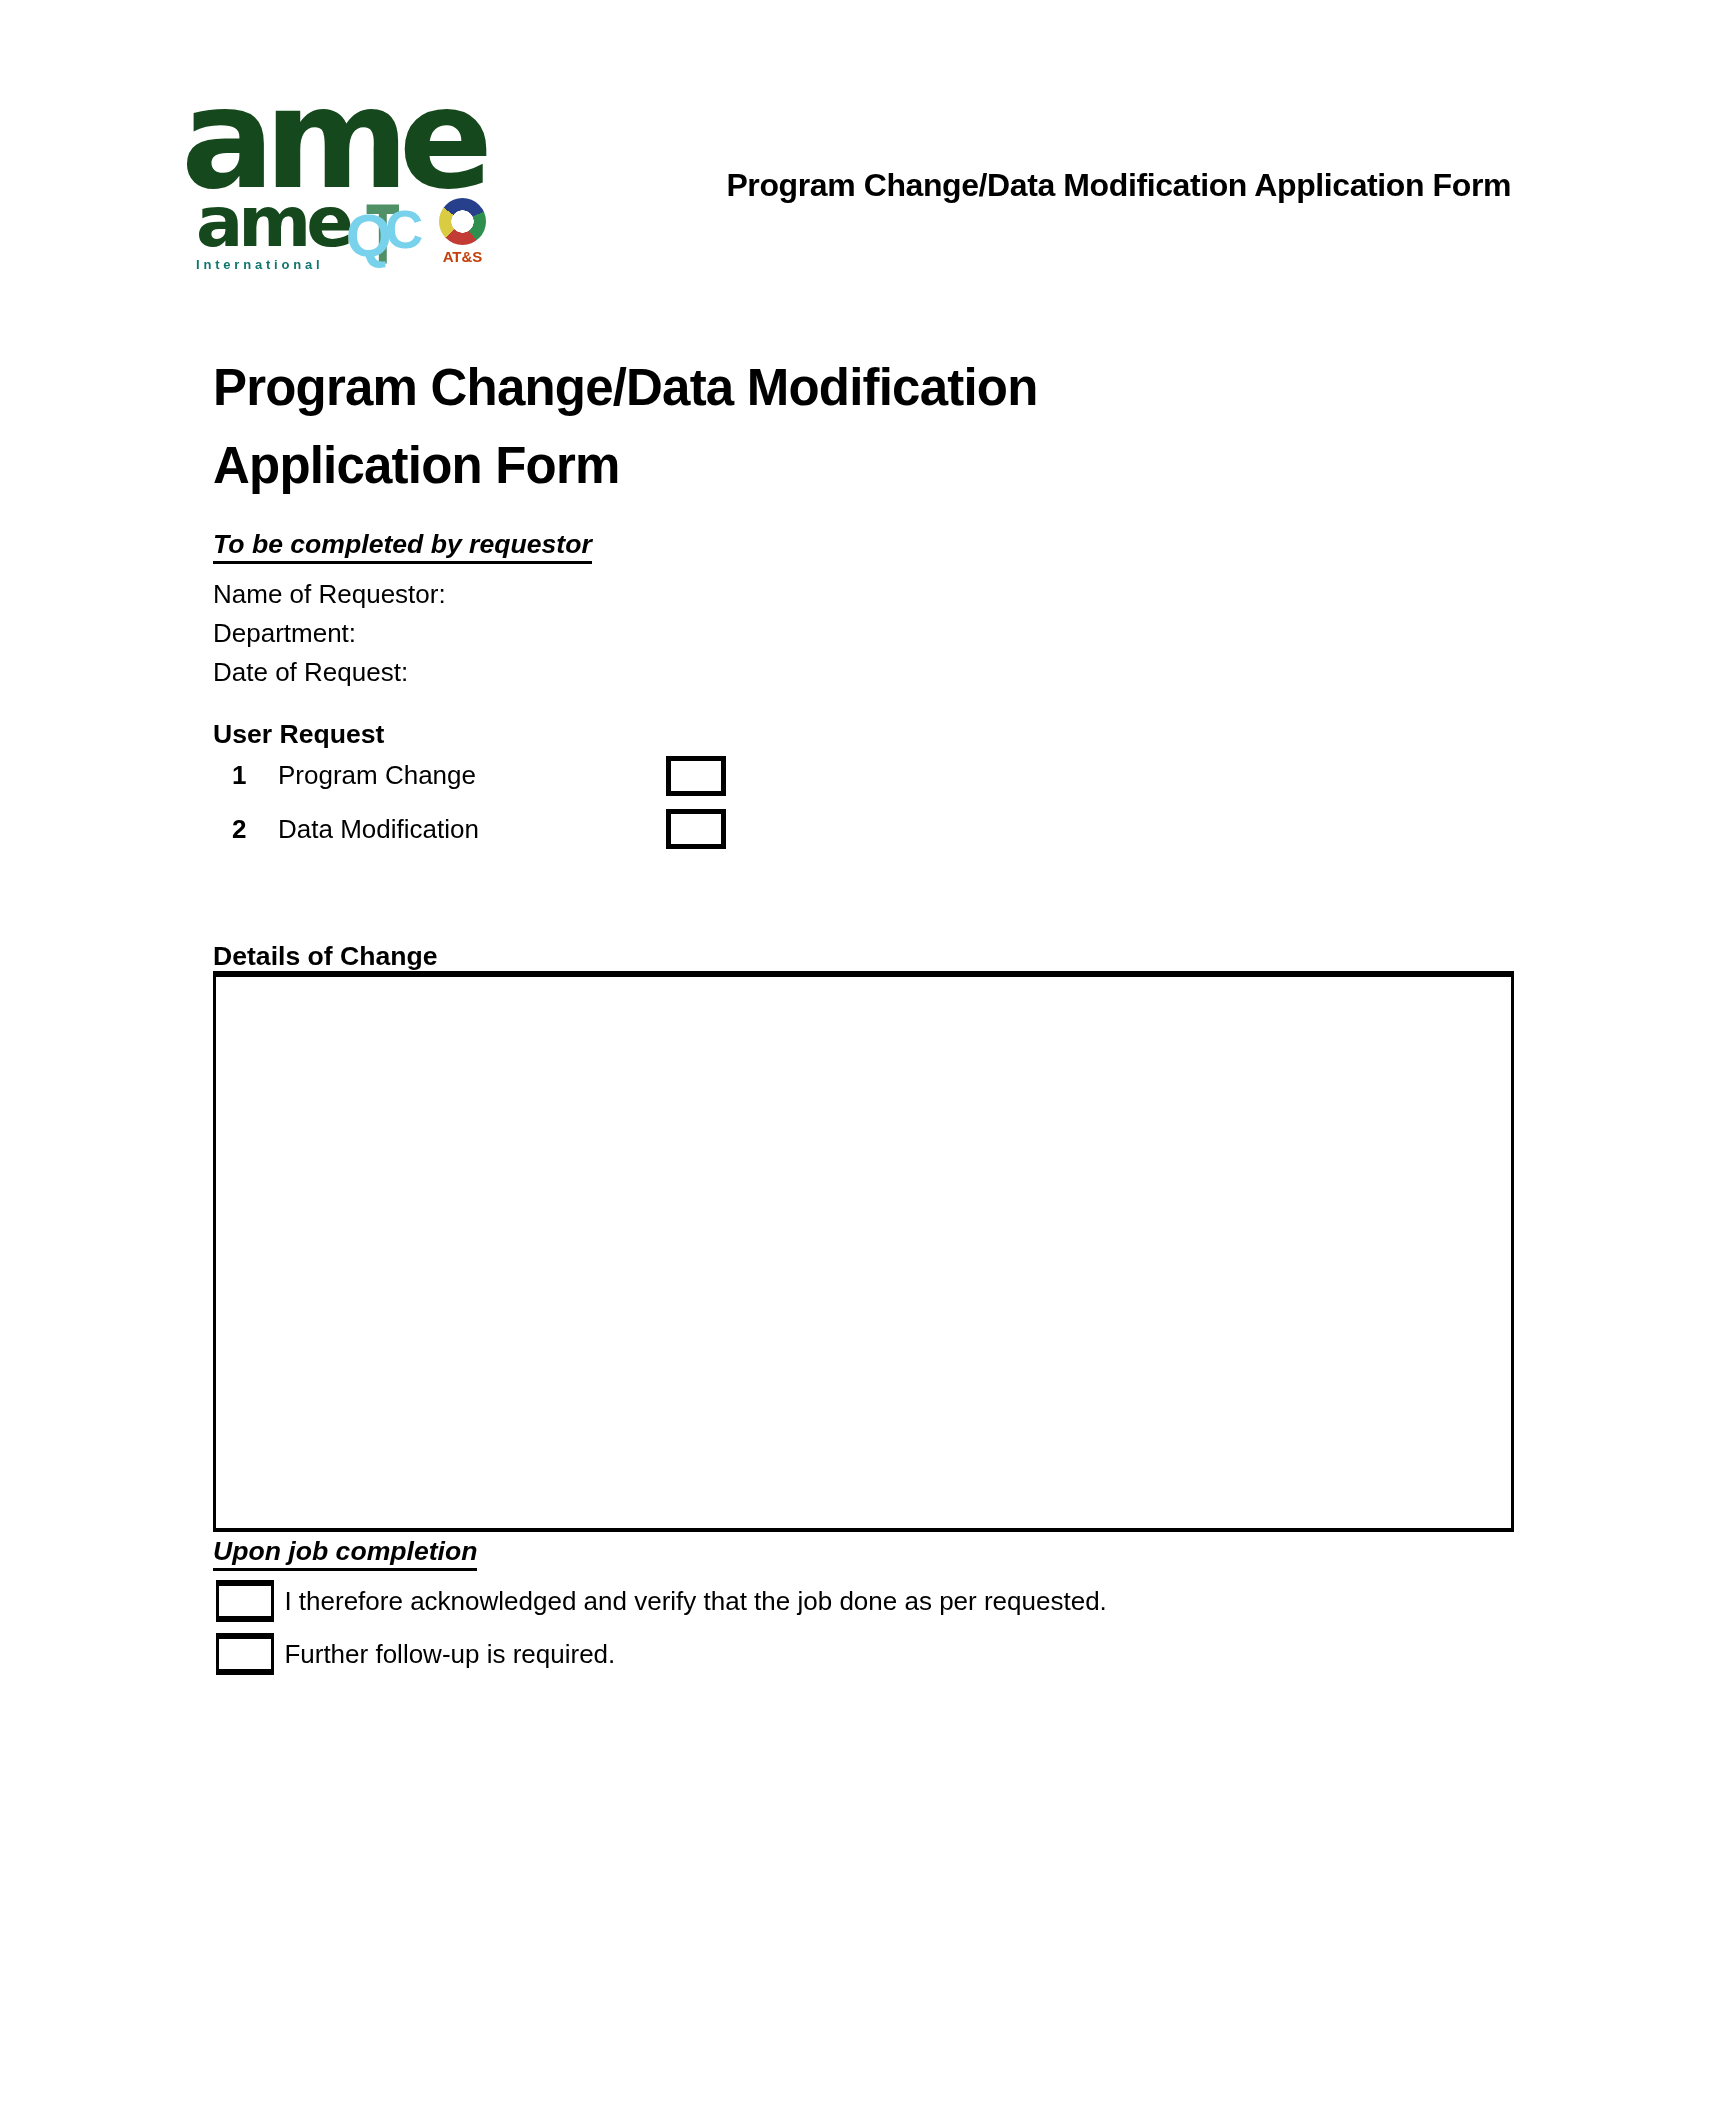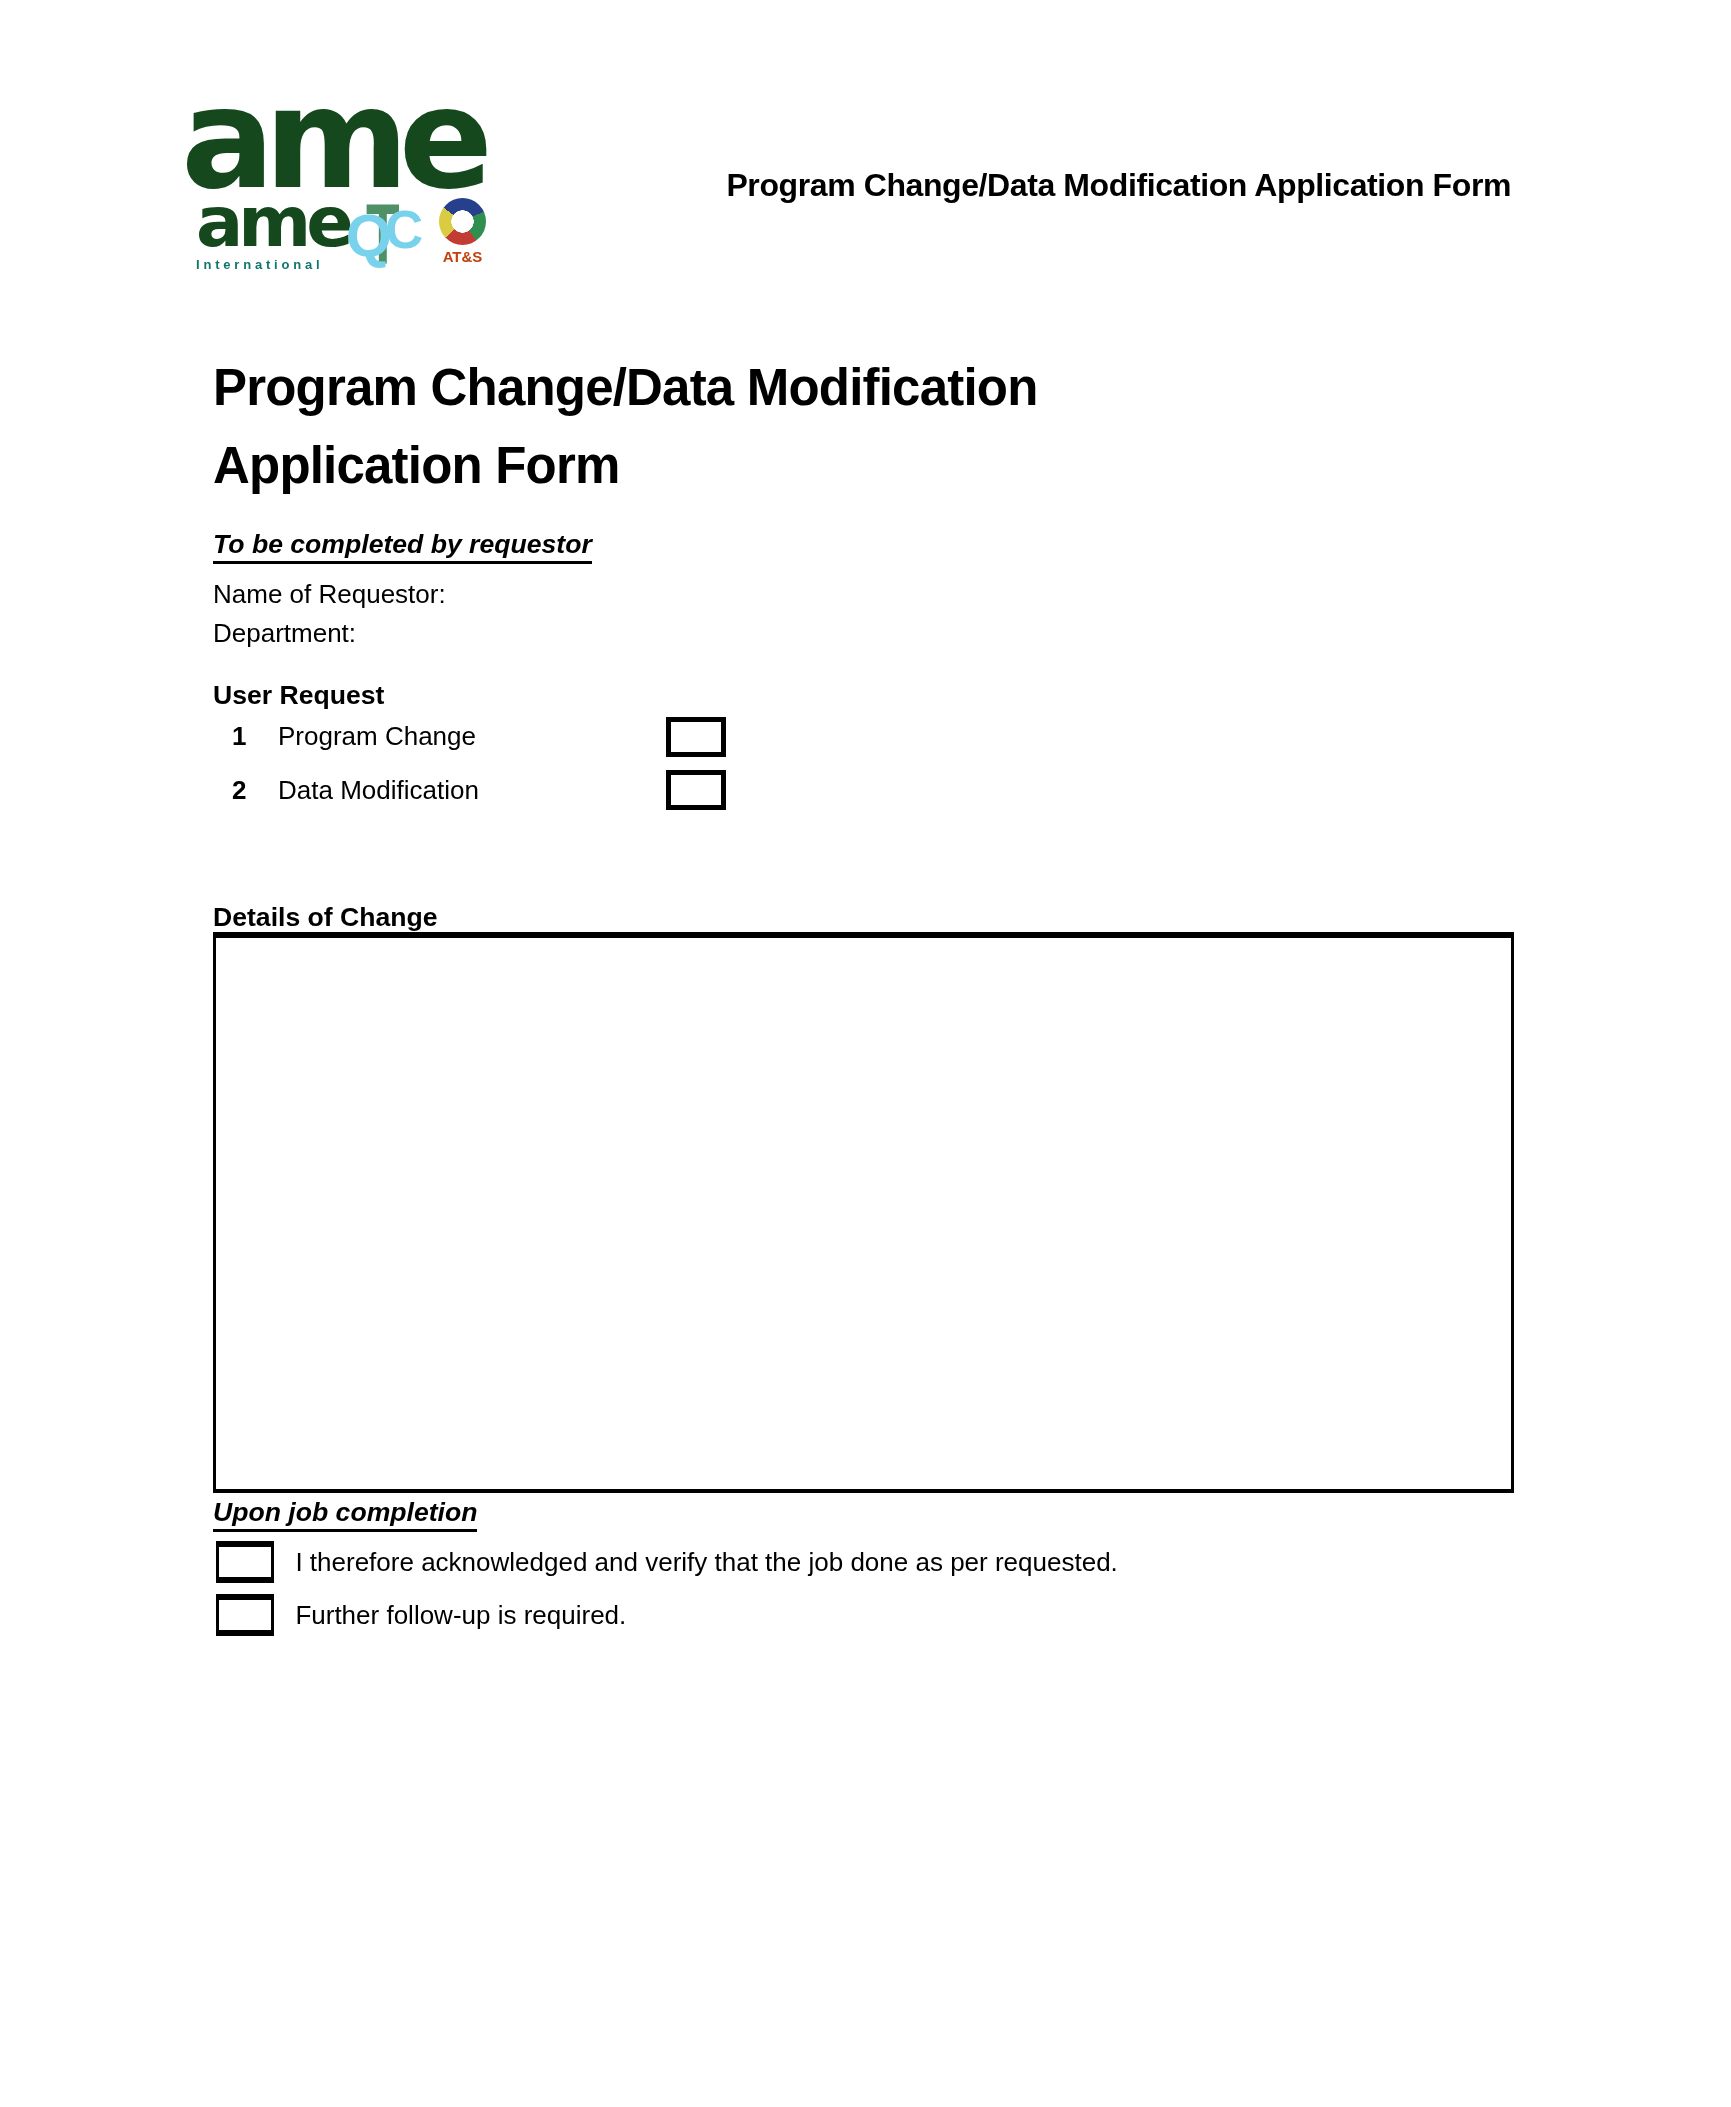--- a/index.html
+++ b/index.html
@@ -74,21 +74,21 @@
     border-style:solid;border-color:#000;border-width:6.7px 3.8px 4.2px 3px;
   }
   #completion-heading-wrap{margin-top:4px;}
   .comp-row{display:flex;align-items:center;margin-top:8.4px;}
   .comp-row + .comp-row{margin-top:11.8px;}
   .cb-comp{
     width:58px;height:42px;box-sizing:border-box;background:#fff;
     border-style:solid;border-color:#000;border-width:6.3px 3.8px 6.3px 3.8px;
     margin-left:3.4px;flex:0 0 auto;
   }
-  .comp-label{margin-left:21px;font-size:26px;line-height:34px;}
+  .comp-label{margin-left:10px;font-size:26px;line-height:34px;}
 </style>
 </head>
 <body>
 
 <div id="page">
 
   <div id="logo-big" style="color:#15491d;">ame</div>
 
   <div id="logo-row">
     <div id="logo-small-ame">
@@ -114,20 +114,21 @@
 
     <h1 id="doc-title">Program Change/Data Modification Application Form</h1>
 
     <div id="requestor-heading-wrap">
       <span class="ul-heading">To be completed by requestor</span>
     </div>
 
     <div id="requestor-fields">
       <div class="field-line">Name of Requestor:</div>
       <div class="field-line">Department:</div>
+      <div class="field-line">Date of Request:</div>
     </div>
 
     <div id="user-request-heading">User Request</div>
 
     <div class="ur-row">
       <span class="ur-num">1</span>
       <span class="ur-label">Program Change</span>
       <div class="cb-ur"></div>
     </div>
 

